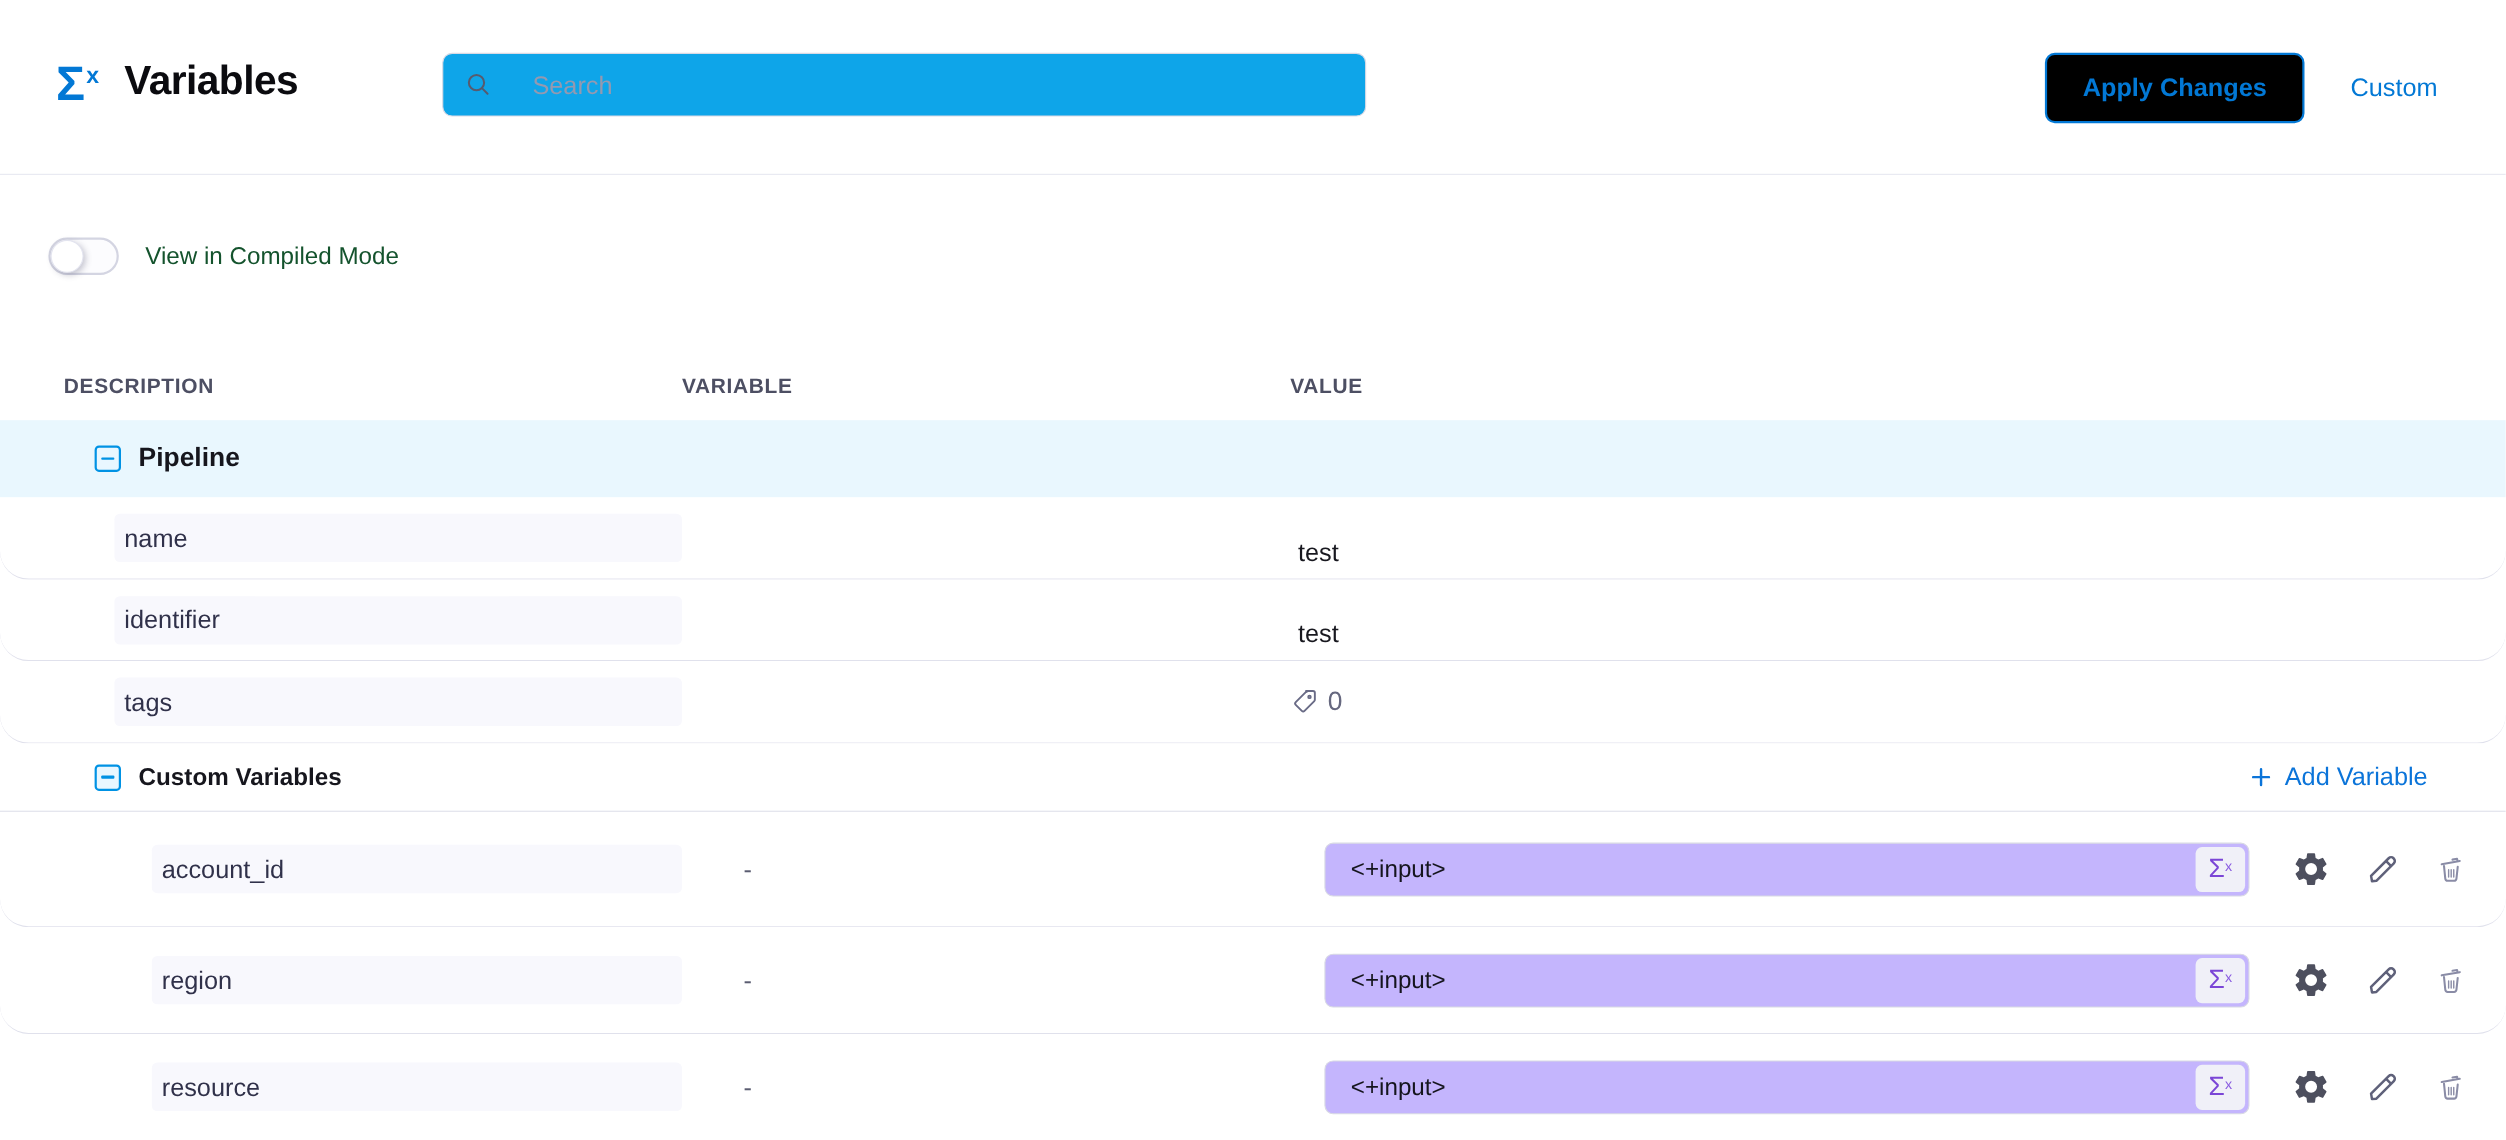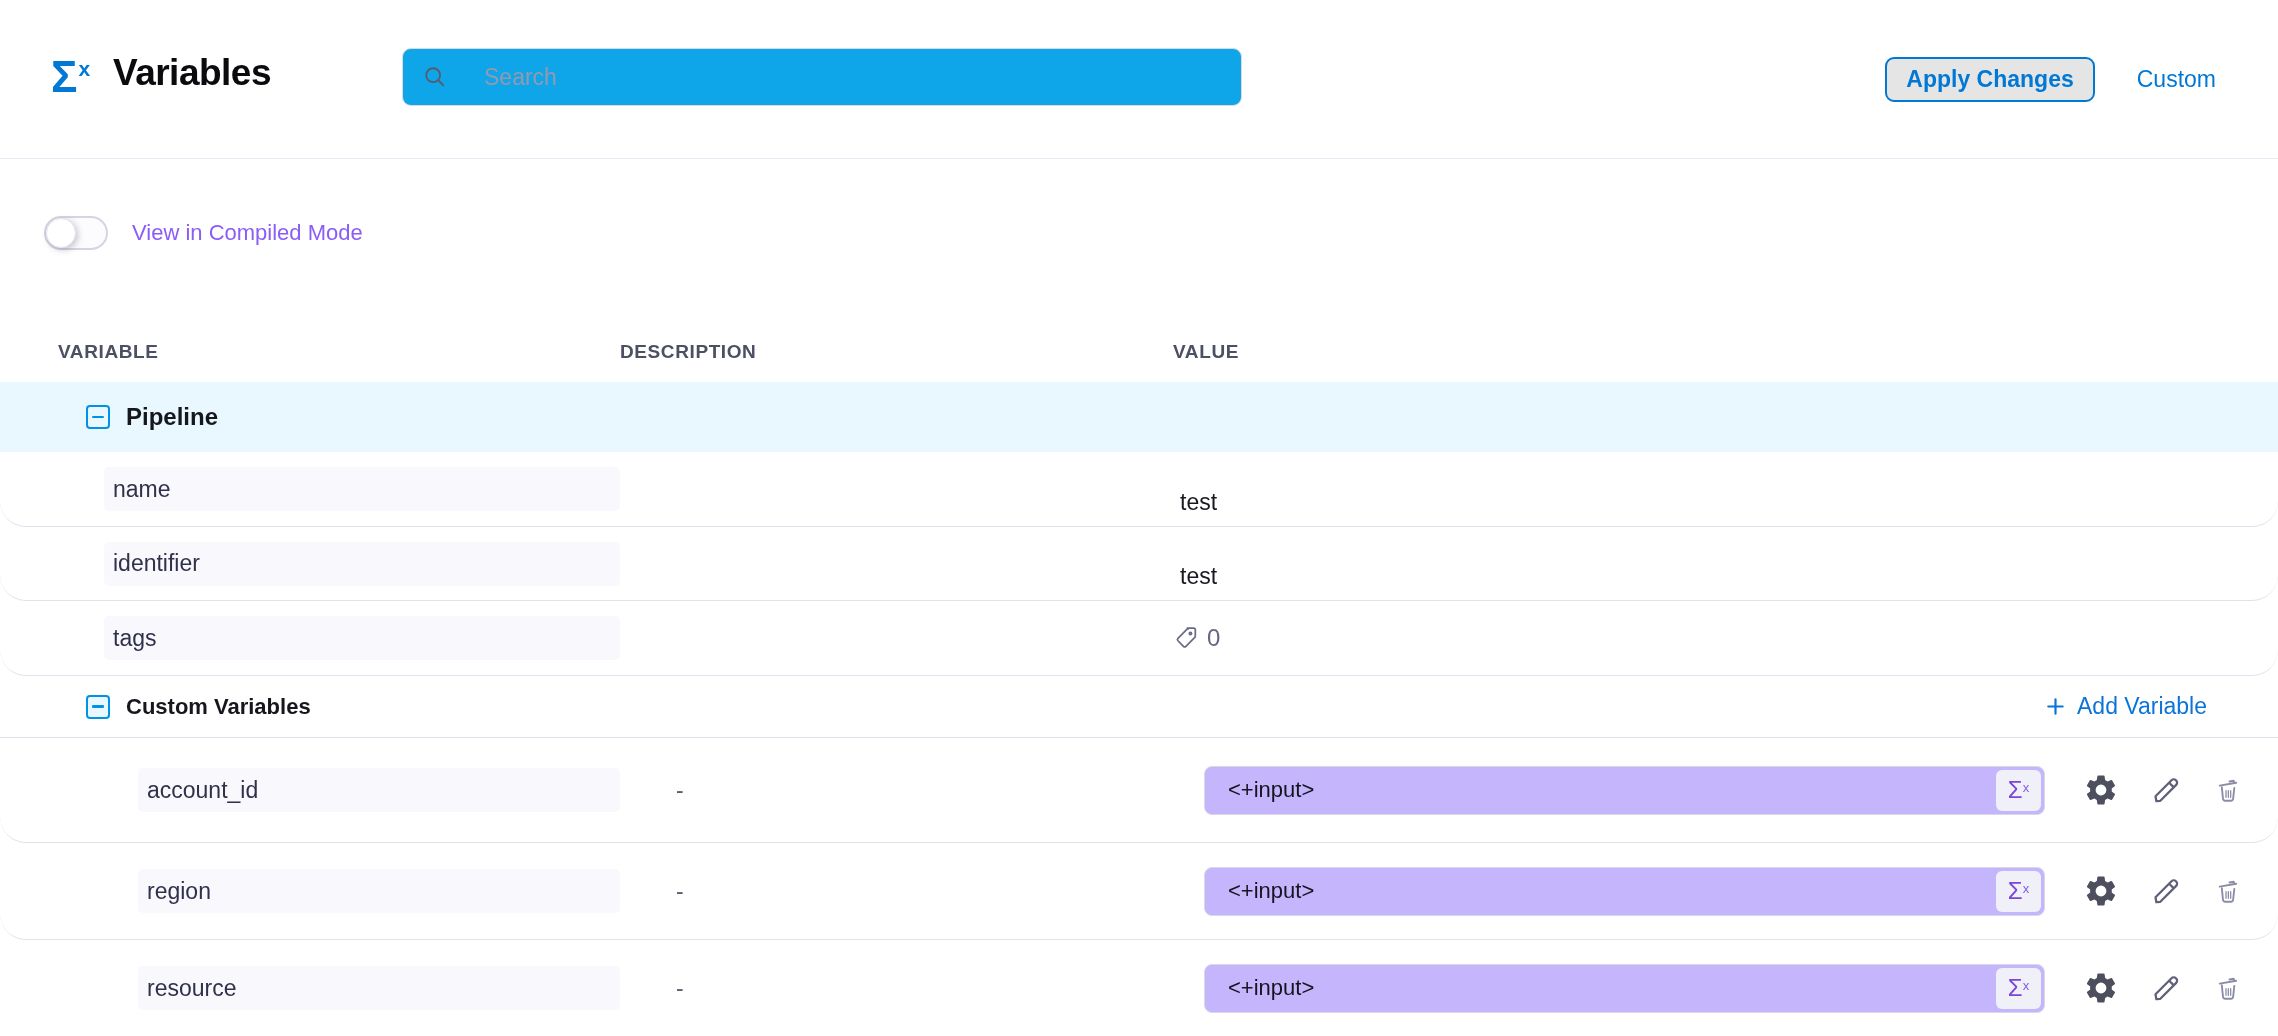--- a/index.html
+++ b/index.html
@@ -15,30 +15,30 @@
   .page-title { position:absolute; left:113px; top:52px; font-size:37px; font-weight:700; color:#0b0b0f; letter-spacing:-0.5px; }
 
   .search-wrap { position:absolute; left:402px; top:48px; width:840px; height:58px; }
   .search-wrap svg { position:absolute; left:20px; top:16px; }
   .search-input { width:100%; height:100%; border:1.5px solid #d9dae5; border-radius:9px;
     background:#0ea5e9; padding-left:81px; font-size:23px; color:#22222a; outline:none;
     font-family:inherit; }
   .search-input::placeholder { color:#9499b0; }
 
   .top-actions { position:absolute; right:62px; top:0; height:159px; display:flex; align-items:center; gap:42px; }
-  .apply-btn { height:45px; padding:0 19px; border:2px solid #0278d5; border-radius:9px; background:#e5e5e5;
+  .apply-btn { height:64px; padding:0 32px; border:2px solid #0278d5; border-radius:9px; background:#000000;
     color:#0278d5; font-size:23px; font-weight:600; font-family:inherit; cursor:pointer; }
   .discard-link { color:#0278d5; font-size:23px; font-weight:500; cursor:pointer; }
 
   
   .toggle-row { position:absolute; left:44px; top:216px; display:flex; align-items:center; gap:24px; }
   .switch { position:relative; width:64px; height:34px; border:2px solid #d4d5e2; border-radius:17px; background:#fcfcfe; cursor:pointer; }
   .knob { position:absolute; left:0px; top:0px; width:30px; height:30px; border-radius:50%; background:#fff;
     border:1px solid #e3e4ef; box-shadow:2px 2px 6px rgba(70,70,100,0.30); }
-  .toggle-label { font-size:22px; color:#8b5cf6; }
+  .toggle-label { font-size:22px; color:#14532d; }
 
   
   .vtable { position:absolute; top:321px; left:0; right:0; }
   .cols { display:grid; grid-template-columns:562px 553px 1fr; align-items:center;
     height:61px; padding:0 38px 0 58px; }
   .col-h { font-size:19px; font-weight:700; letter-spacing:0.6px; color:#4d4f63; }
 
   .section-row { display:flex; align-items:center; padding-left:86px; }
   .section-row.pipeline { height:70px; background:#e9f7fe; }
   .section-row.custom { height:62px; border-bottom:1px solid #dfe0ea; }
@@ -111,22 +111,22 @@
   <div class="toggle-row">
     <div class="switch">
       <div class="knob"></div>
     </div>
     <span class="toggle-label">View in Compiled Mode</span>
   </div>
 
   <div class="vtable">
 
     <div class="cols">
+      <div class="col-h">DESCRIPTION</div>
       <div class="col-h">VARIABLE</div>
-      <div class="col-h">DESCRIPTION</div>
       <div class="col-h">VALUE</div>
     </div>
 
     <div class="section-row pipeline">
       <div class="minus-box"></div>
       <span class="section-title">Pipeline</span>
     </div>
 
     <div class="row r-name bordered">
       <div class="var-cell indent1">

